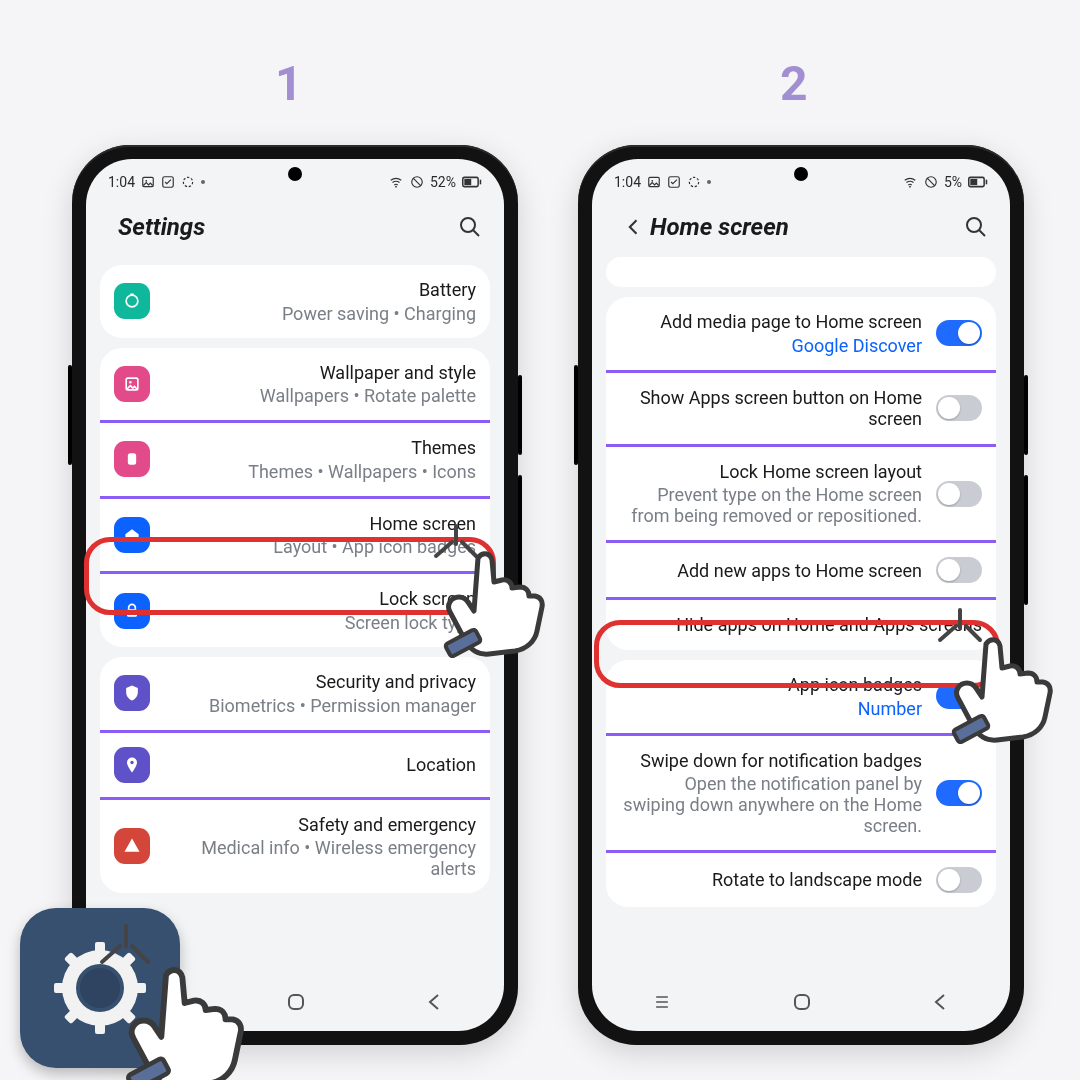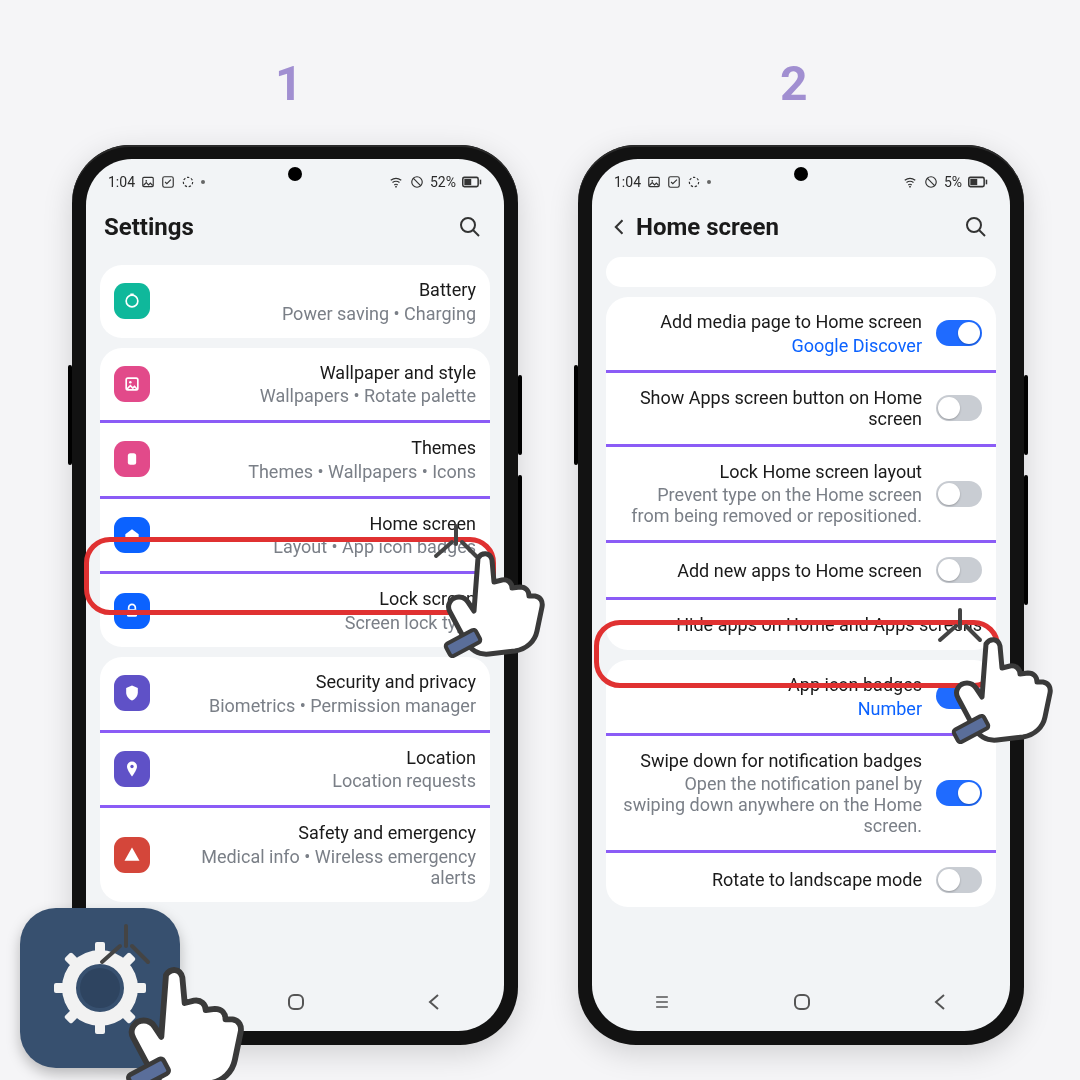--- a/index.html
+++ b/index.html
@@ -70,21 +70,22 @@
     height:34px;padding:6px 22px 0 22px;
     font-size:14px;color:#2b2b2b;
   }
   .status .left, .status .right{display:flex;align-items:center;gap:6px;}
   .status svg{display:block;}
   .dot{width:4px;height:4px;border-radius:50%;background:#666;}
 
   
   .header{
     display:flex;align-items:center;justify-content:space-between;
-    padding:14px 22px 10px 18px;
+    padding:14px 22px 10px 32px;
+    font-style:italic;
   }
   .header .title{font-size:24px;font-weight:700;}
   .header .search{width:24px;height:24px;}
 
   .content{padding:4px 10px 0 10px;}
   .card{
     background:var(--card);
     border-radius:22px;
     margin:10px 4px;
     overflow:hidden;
@@ -289,21 +290,20 @@
         </div>
         <div class="row">
           <div class="icon-chip" style="background:var(--purple)">
             <svg viewBox="0 0 24 24">
                 <path d="M12 3a6 6 0 016 6c0 4-6 12-6 12S6 13 6 9a6 6 0 016-6z" fill="#fff"></path>
                 <circle cx="12" cy="9" r="2" fill="var(--purple)"></circle>
               </svg>
           </div>
           <div class="txt">
             <div class="ttl">Location</div>
-            <div class="sub">Location requests</div>
           </div>
         </div>
         <div class="row">
           <div class="icon-chip" style="background:#d4463a">
             <svg viewBox="0 0 24 24">
                 <path d="M12 3l9 16H3z" fill="#fff"></path>
               </svg>
           </div>
           <div class="txt">
             <div class="ttl">Safety and emergency</div>

